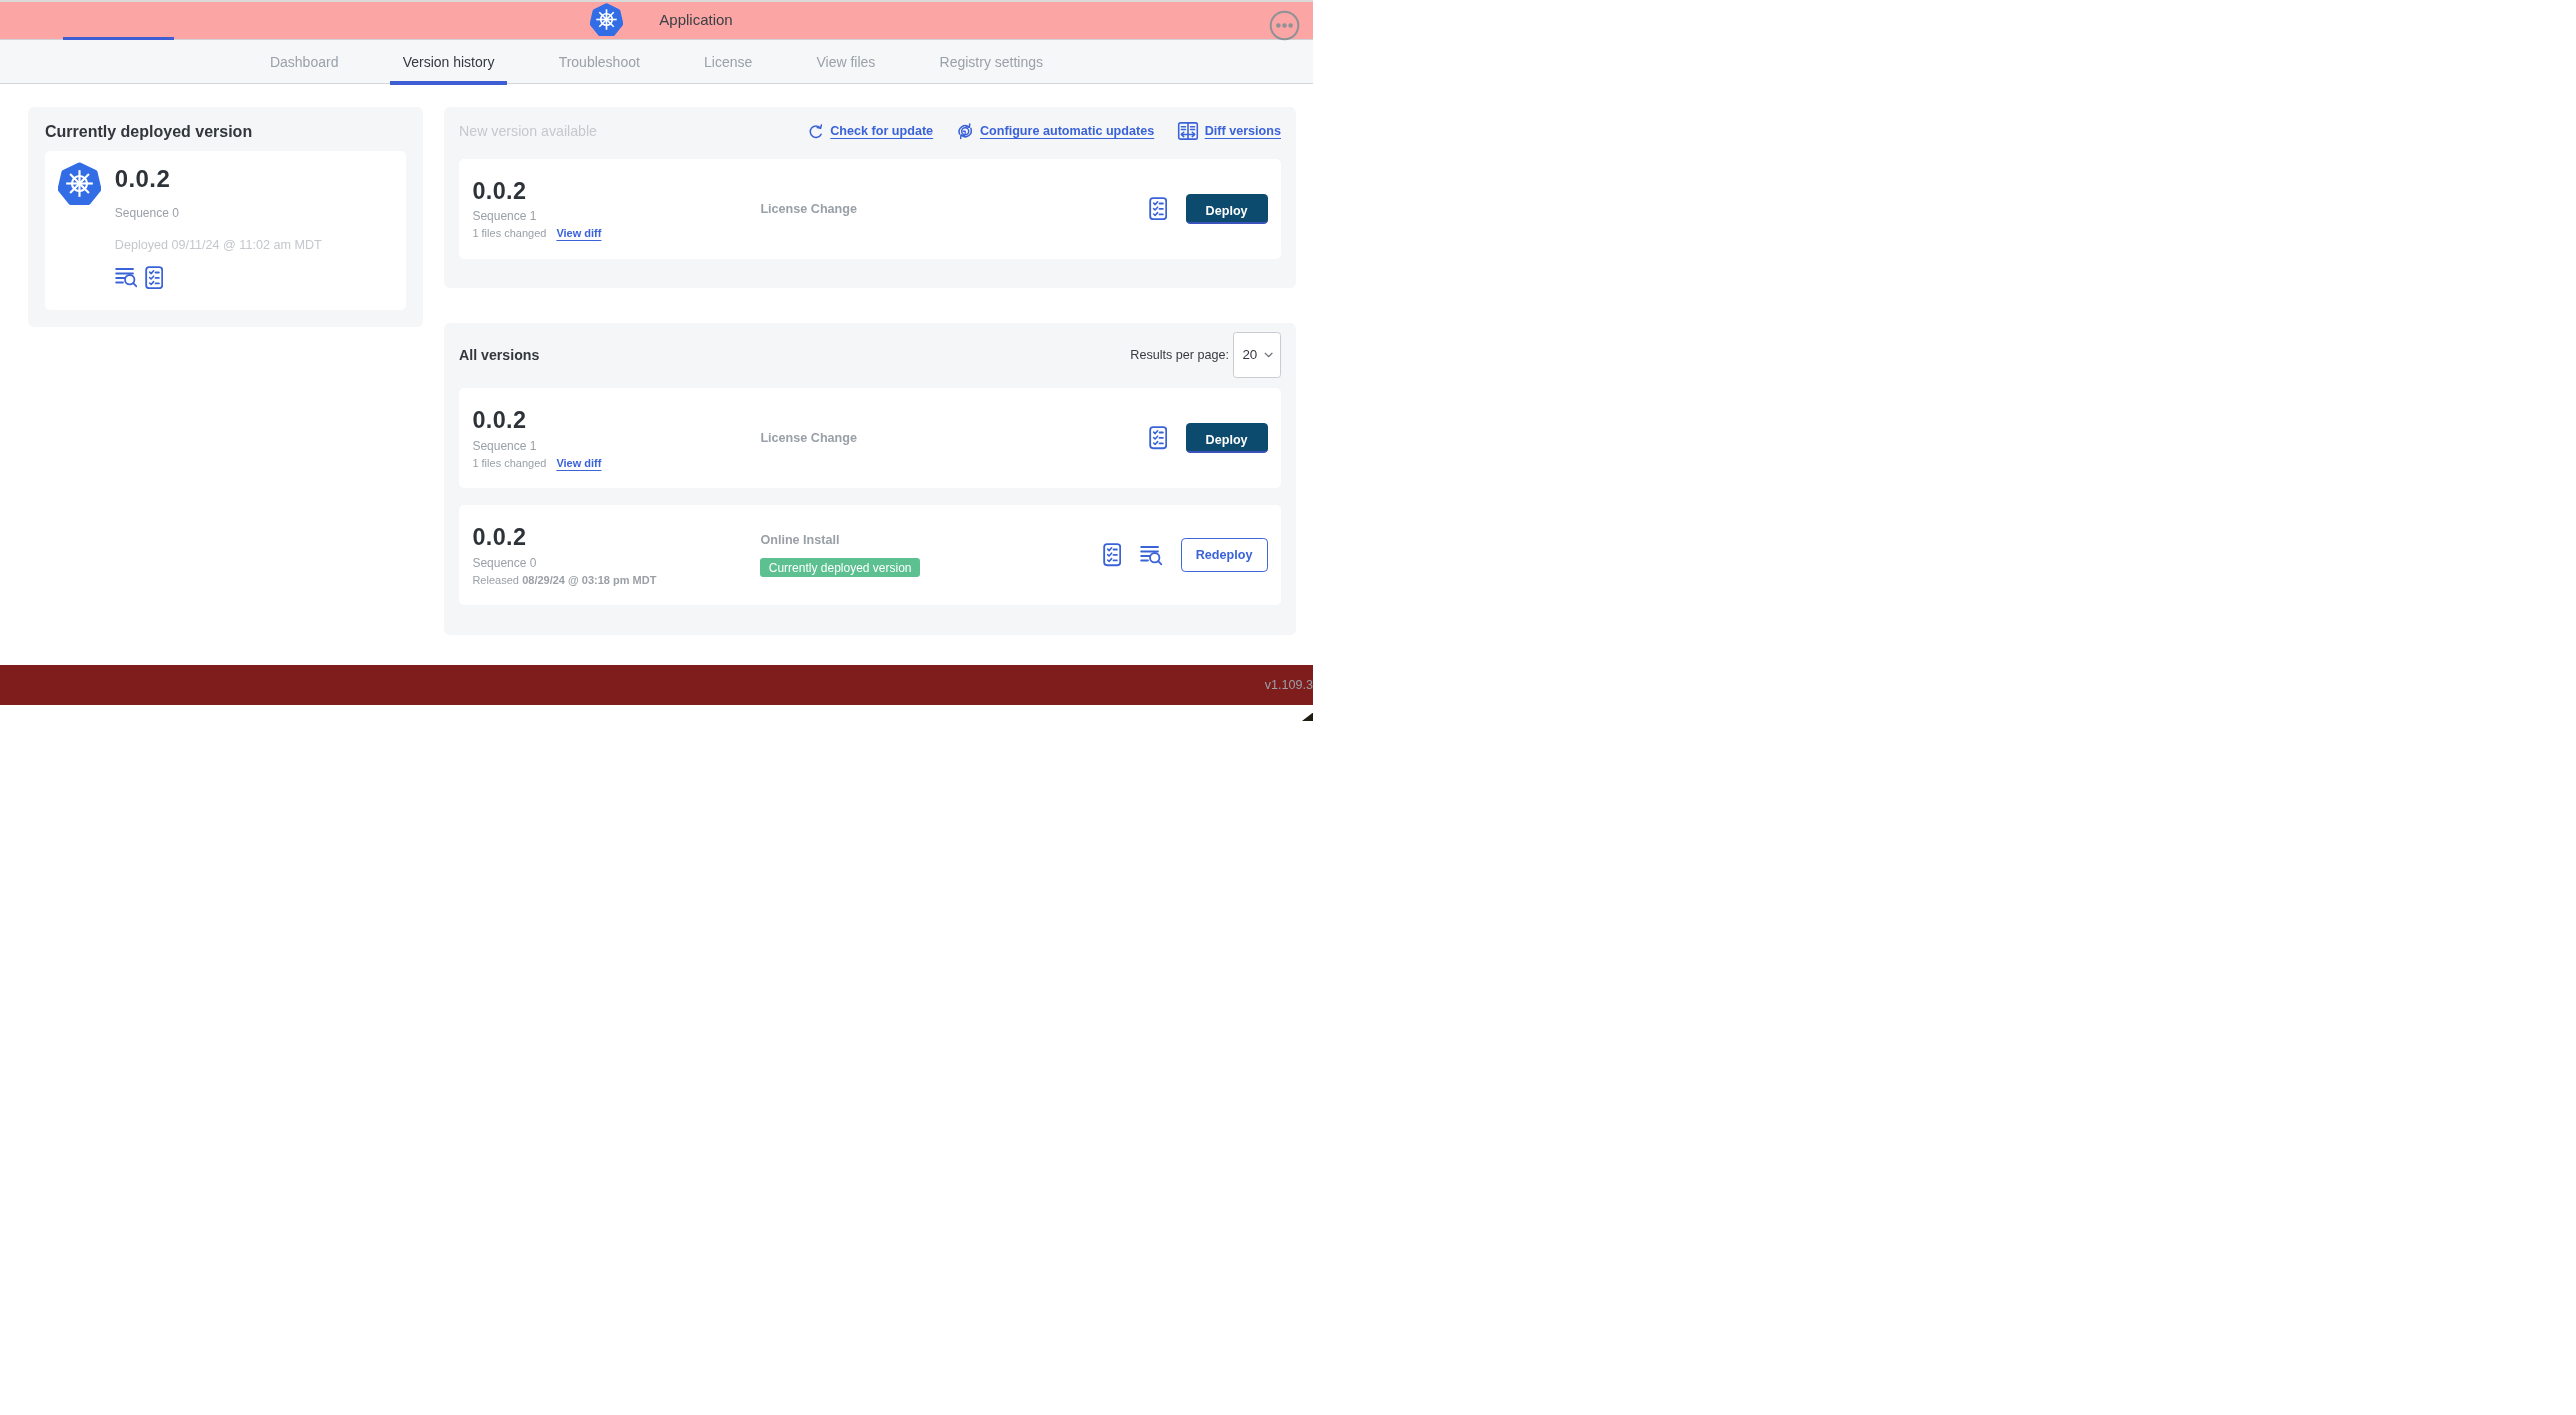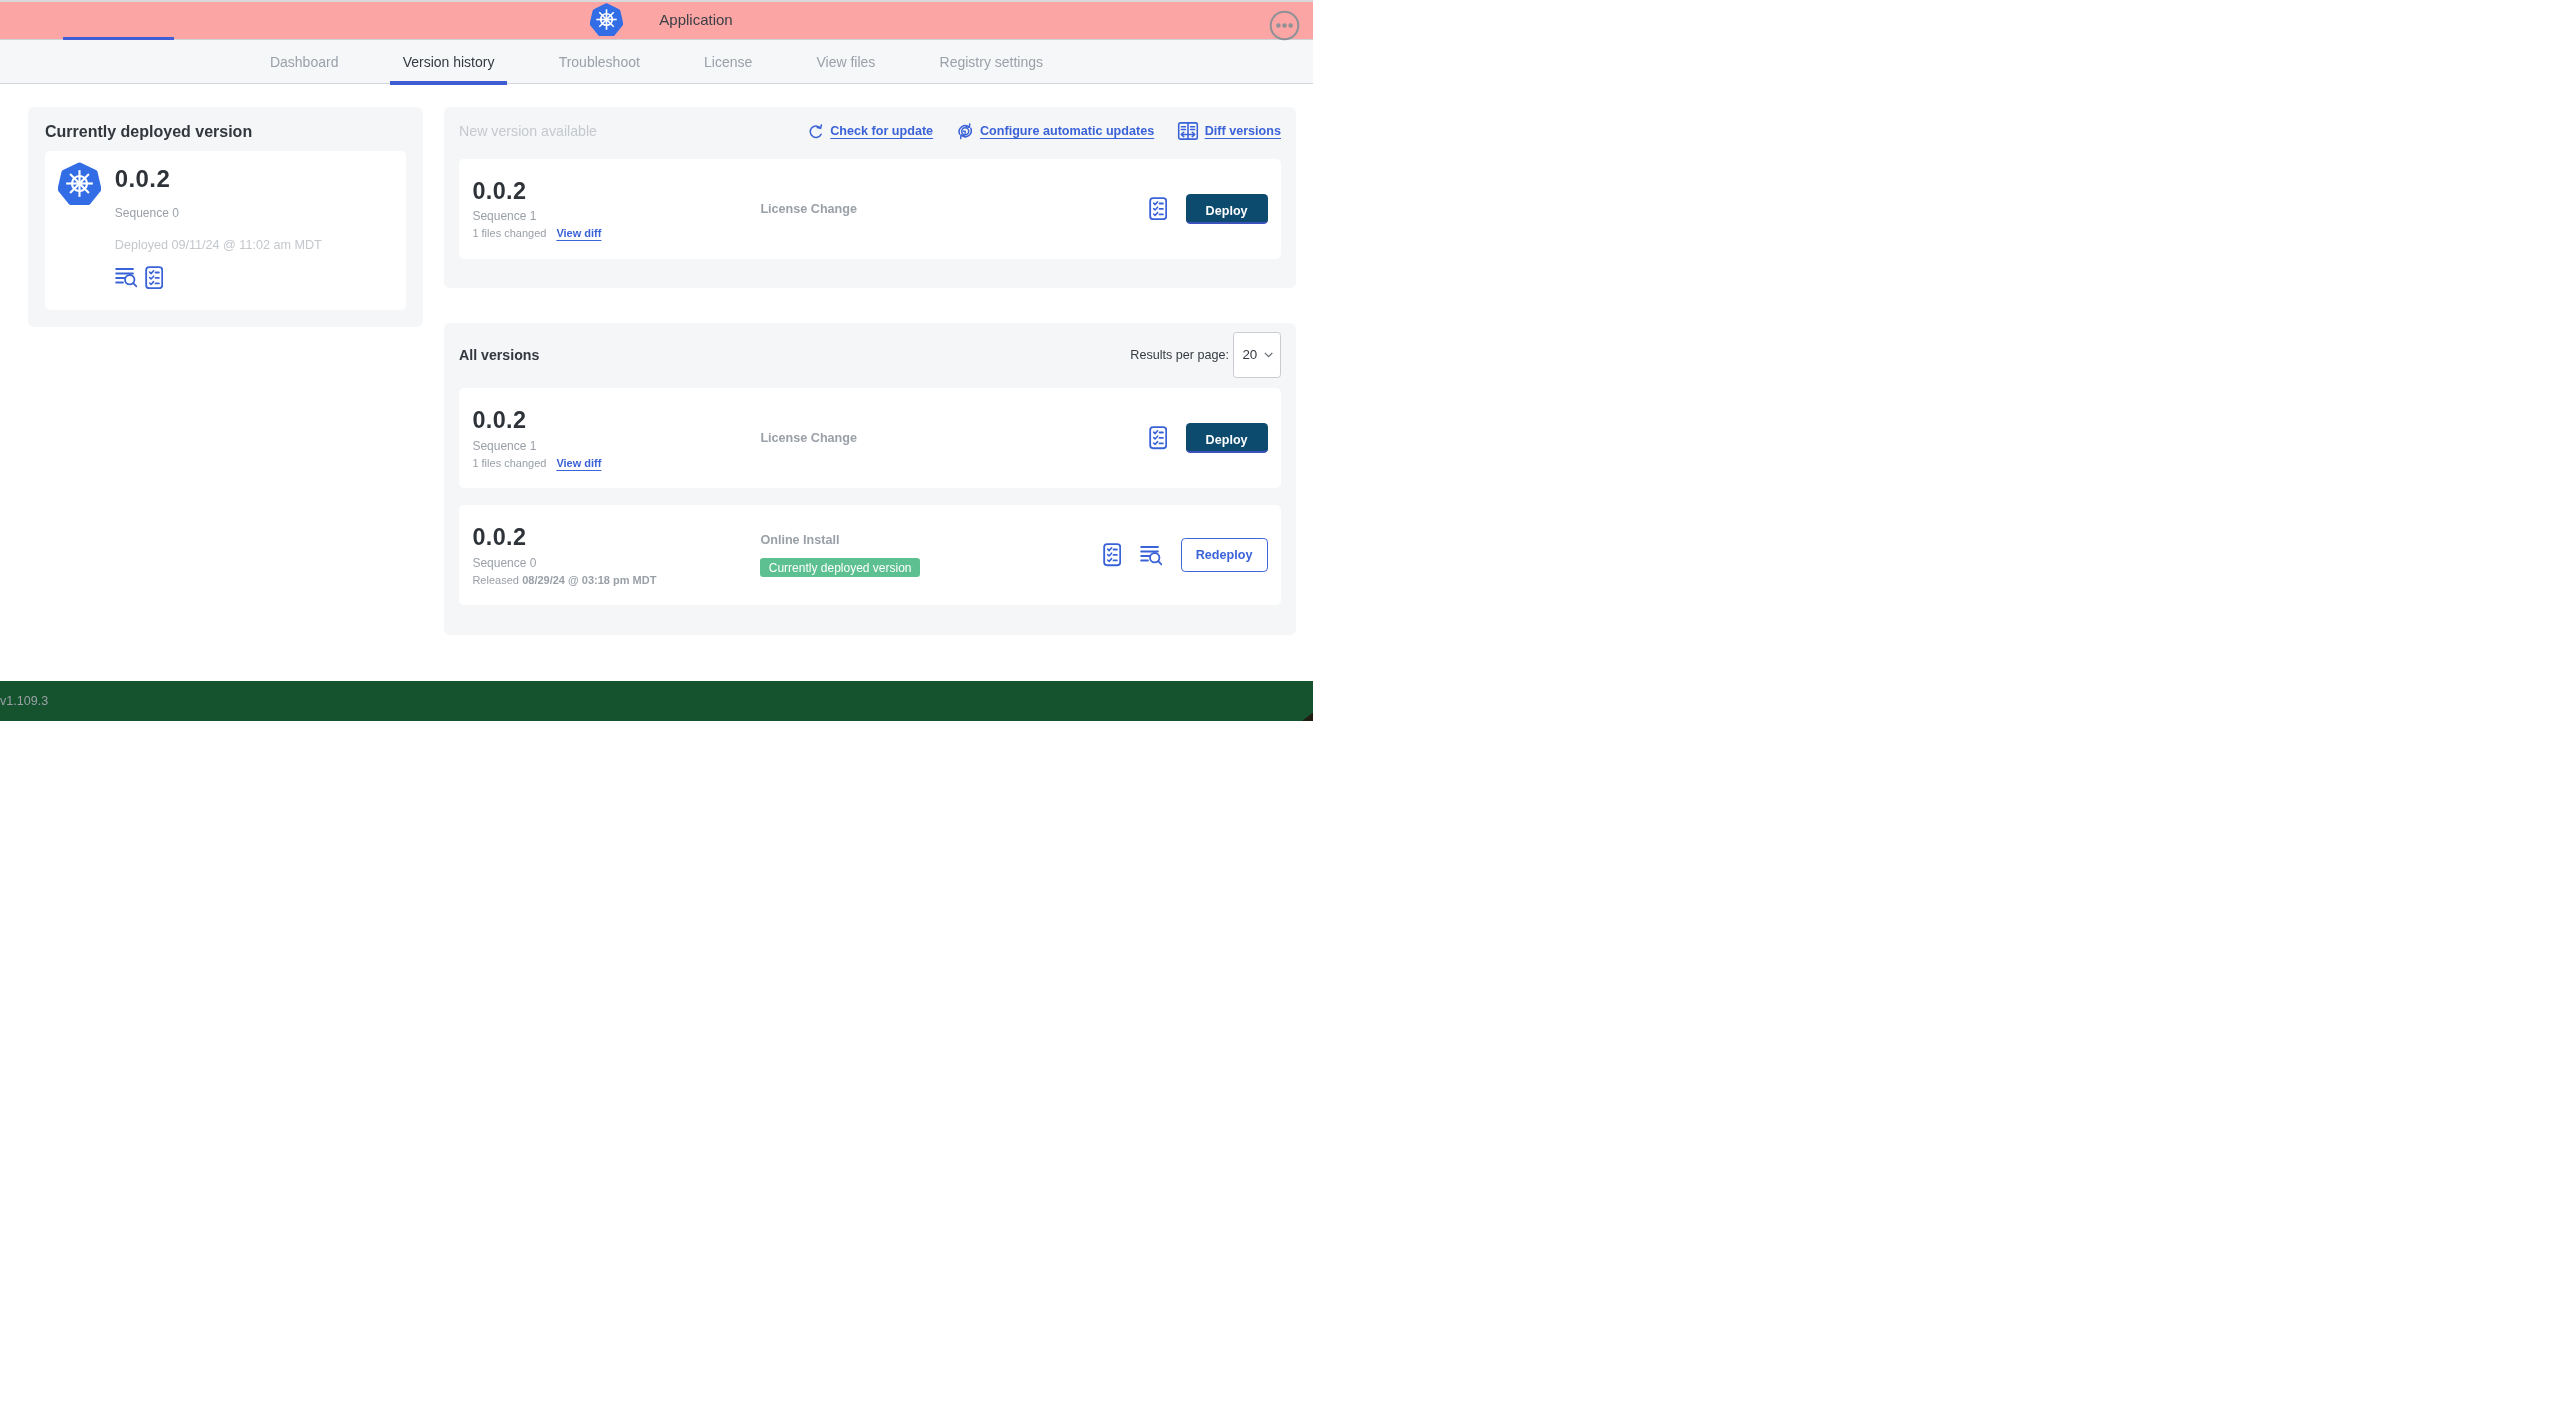--- a/index.html
+++ b/index.html
@@ -78,22 +78,22 @@
   
   .av-card { margin-top:35px; padding:16px 15px 30px; }
   .av-head { display:flex; align-items:center; justify-content:space-between; height:32px; margin-bottom:17.6px; }
   .av-title { font-size:14.2px; font-weight:bold; color:#33383e; }
   .pp { display:flex; align-items:center; gap:4px; font-size:12.6px; color:#363b41; }
   .pp-select { width:48px; height:46px; background:#fff; border:0.8px solid #c9cdd2; border-radius:3.3px;
                display:flex; align-items:center; justify-content:space-between; padding:0 6.7px 0 8.4px;
                font-size:13.4px; color:#35393f; cursor:pointer; }
 
   
-  .footer { position:absolute; left:0; right:0; bottom:0; height:40px; background:#14532d;
-            display:flex; align-items:center; justify-content:flex-start; font-size:12.6px; color:#9aa0a6; }
+  .footer { position:absolute; left:0; right:0; bottom:16px; height:40px; background:#7f1d1d;
+            display:flex; align-items:center; justify-content:flex-end; font-size:12.6px; color:#9aa0a6; }
   .cursor-artifact { position:absolute; right:0; bottom:0; width:11px; height:8.4px; background:#201d12;
                      clip-path:polygon(100% 0, 100% 100%, 0 100%); z-index:30; }
 
   svg { display:block; }
 </style>
 </head>
 <body>
 
 <svg width="0" height="0" style="position:absolute">
   <defs>

